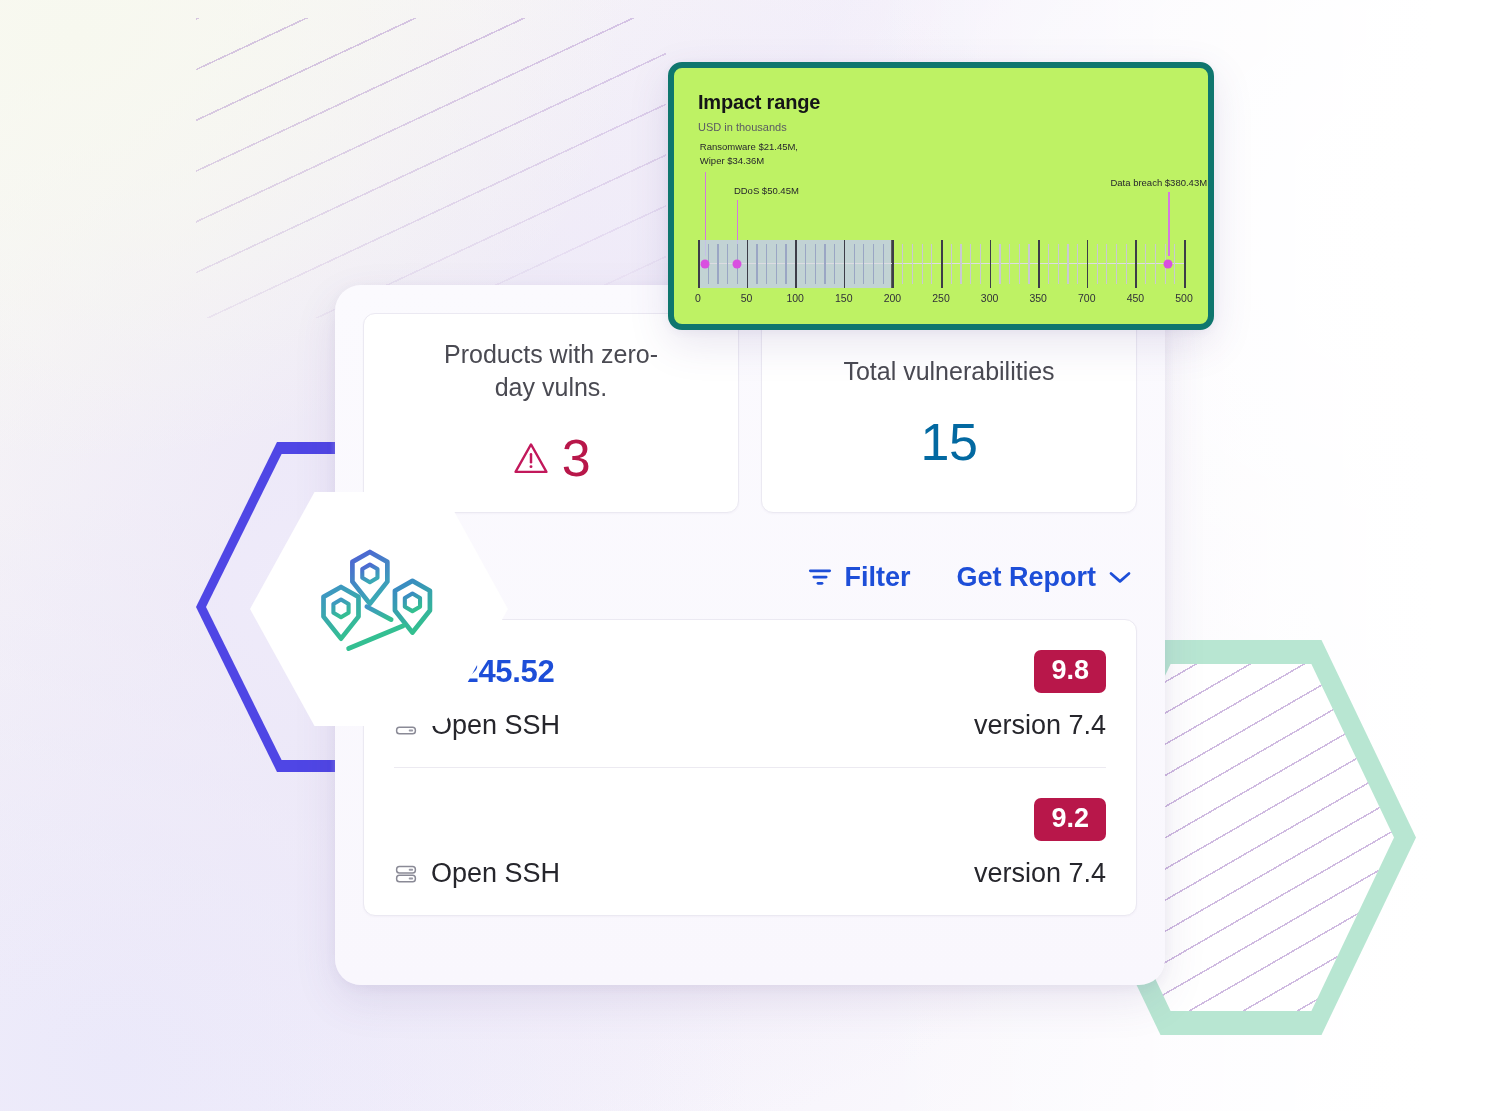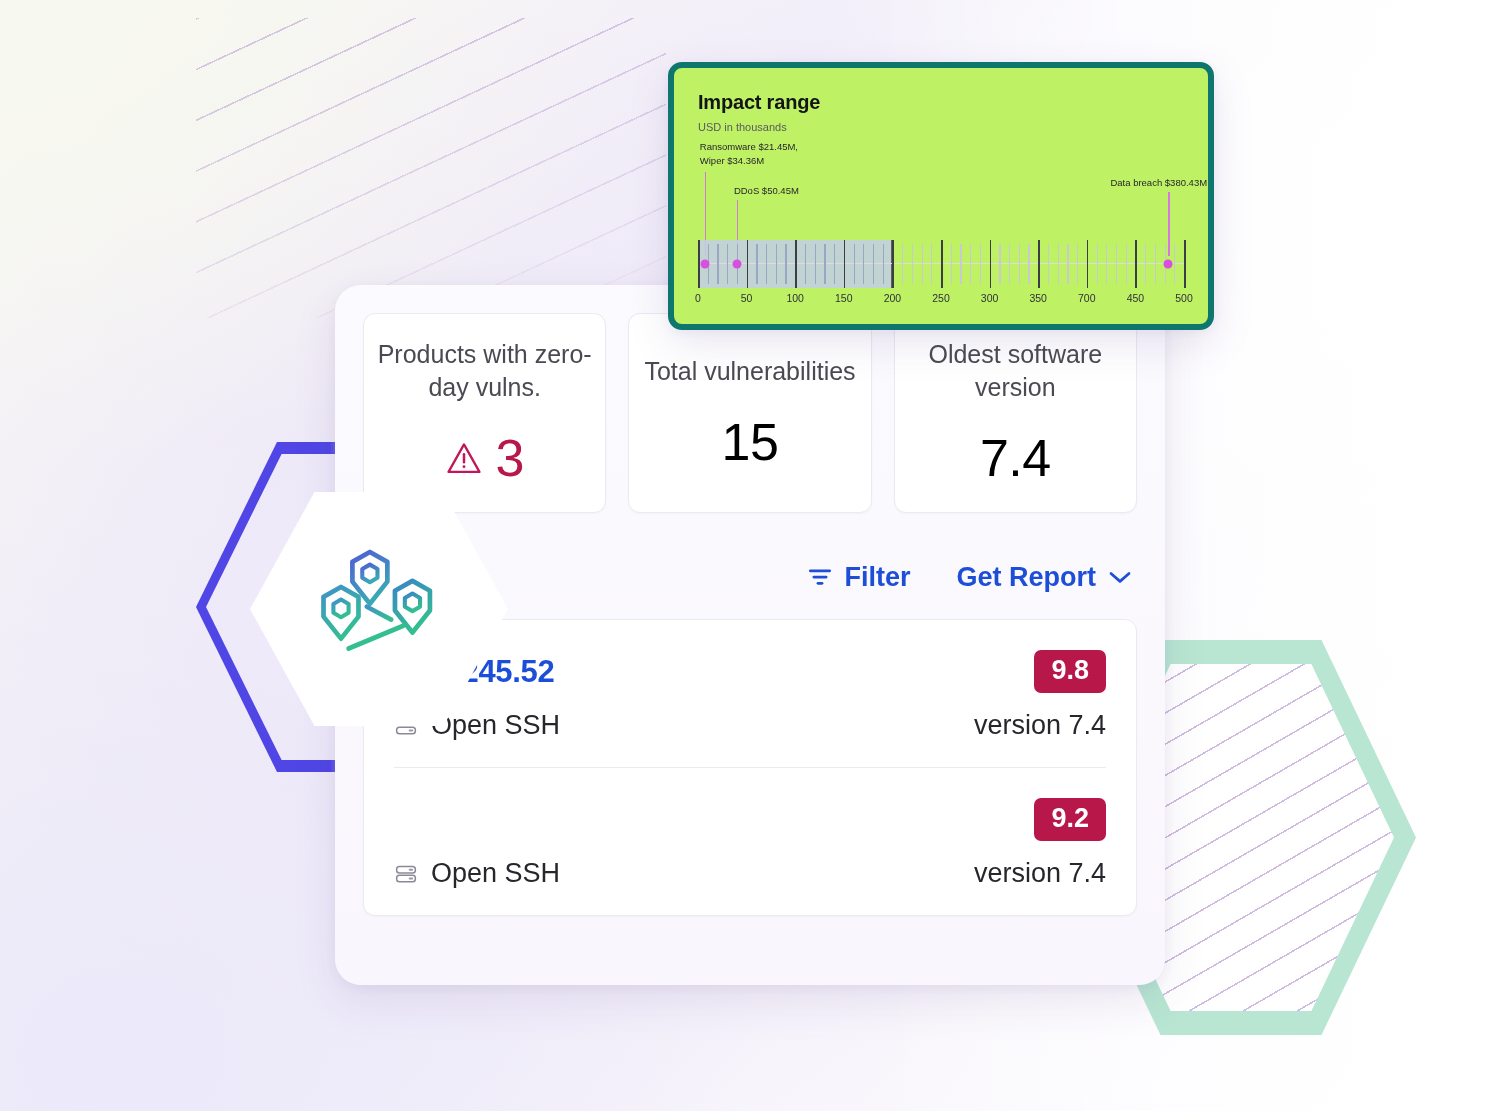--- a/index.html
+++ b/index.html
@@ -88,21 +88,21 @@
     flex:1; height:200px; background:#ffffff;
     border:1px solid #ebe9f2; border-radius:12px;
     display:flex; flex-direction:column; align-items:center; justify-content:center;
     box-shadow:0 1px 2px rgba(80,60,120,.04);
   }
   .kpi-label{
     font-size:25px; color:#4a4a52; line-height:1.32; text-align:center;
     max-width:215px; font-weight:400;
   }
   .kpi-value{
-    margin-top:24px; font-size:52px; font-weight:400; color:#000000;
+    margin-top:24px; font-size:52px; font-weight:400; color:#0369a1;
     display:flex; align-items:center; gap:12px; letter-spacing:-.5px;
   }
   .kpi-value.danger{ color:#b8174a; }
 
   
   .details-head{
     margin-top:42px; display:flex; height:44px;
     padding:0 4px 0 6px;
   }
   .details-title{
@@ -218,26 +218,20 @@
         </div>
       </div>
 
       <div class="kpi">
         <div class="kpi-label">Total vulnerabilities</div>
         <div class="kpi-value">
           <span>15</span>
         </div>
       </div>
 
-      <div class="kpi">
-        <div class="kpi-label">Oldest software version</div>
-        <div class="kpi-value">
-          <span>7.4</span>
-        </div>
-      </div>
 
     </div>
 
     <div class="details-head">
       <div class="details-title">tails</div>
       <div class="head-actions">
 
         <div class="act">
           <span class="ico">
             <svg width="26" height="22" viewBox="0 0 20 16">

